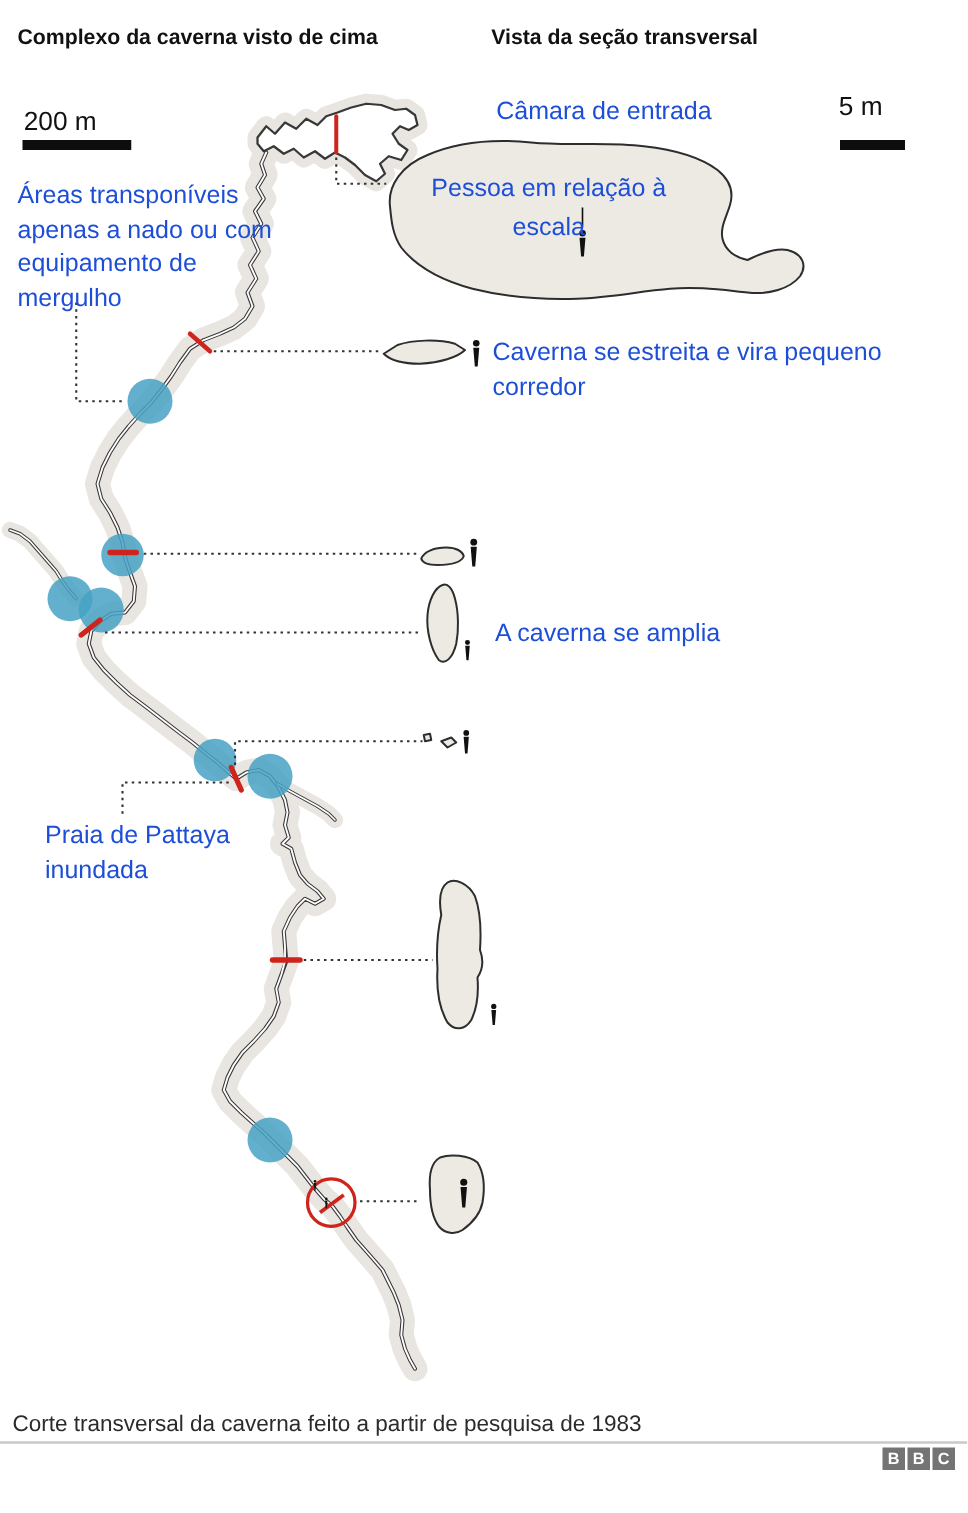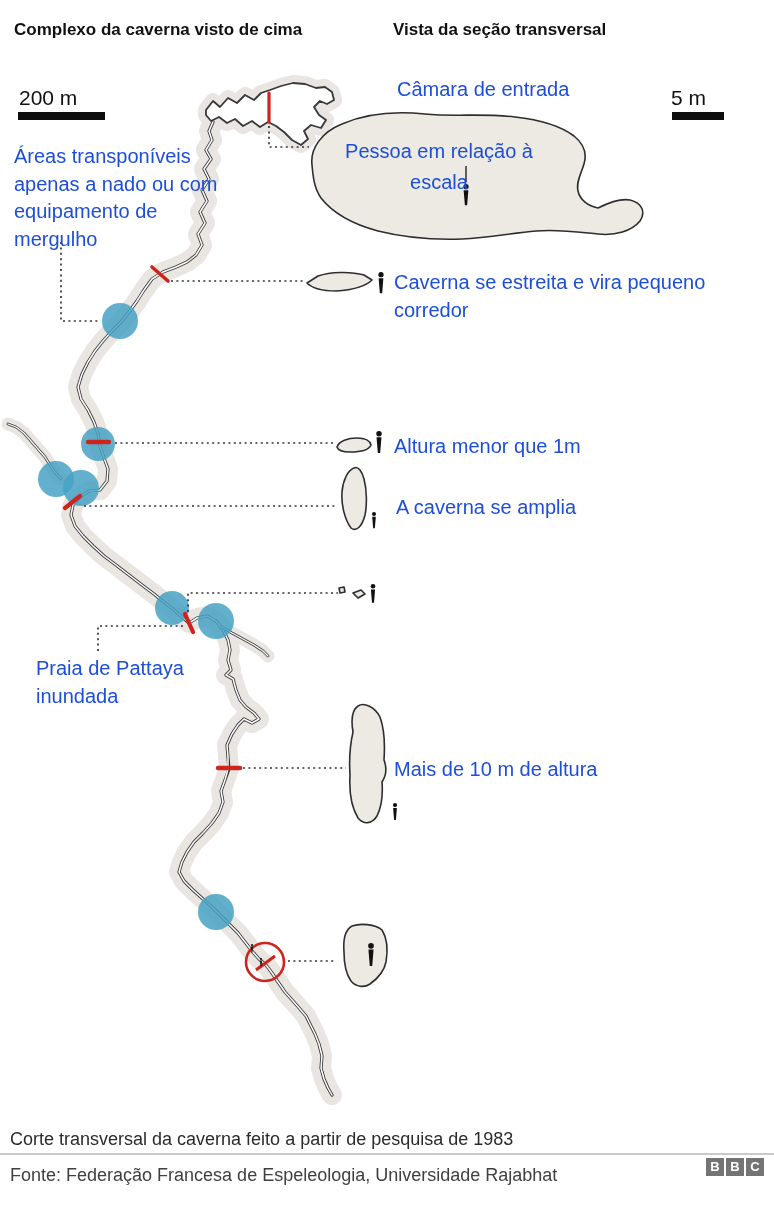--- a/index.html
+++ b/index.html
@@ -109,40 +109,37 @@
 
     <rect x="18" y="112" width="87" height="8" fill="#0d0d0d"></rect>
     <rect x="672" y="112" width="52" height="8" fill="#0d0d0d"></rect>
   </svg>
 
   <div class="lbl title" style="left:14px;top:20px;width:312px;">Complexo da caverna visto de cima</div>
   <div class="lbl scalelbl" style="left:19px;top:84px;">200 m</div>
 
   <div class="lbl title" style="left:393px;top:20px;width:370px;">Vista da seção transversal</div>
   <div class="lbl" style="left:397px;top:76px;">Câmara de entrada</div>
-  <div class="lbl scalelbl" style="left:671px;top:84px;">5 m</div>
+  <div class="lbl scalelbl" style="left:671px;top:72px;">5 m</div>
 
   <div class="lbl center" style="left:338px;top:136px;width:202px;line-height:1.55;">Pessoa em relação à escala</div>
 
   <div class="lbl" style="left:14px;top:143px;width:206px;">Áreas transponíveis apenas a nado ou com equipamento de mergulho</div>
 
   <div class="lbl" style="left:394px;top:269px;width:348px;">Caverna se estreita e vira pequeno corredor</div>
 
-  <div class="lbl" style="left:394px;top:433px;width:340px;">Altura menor que 1m</div>
 
   <div class="lbl" style="left:396px;top:494px;width:340px;">A caverna se amplia</div>
 
 
   <div class="lbl" style="left:36px;top:655px;width:182px;">Praia de Pattaya inundada</div>
 
-  <div class="lbl" style="left:394px;top:756px;width:340px;">Mais de 10 m de altura</div>
 
 
   <div class="lbl footnote" style="left:10px;top:1127px;width:720px;">Corte transversal da caverna feito a partir de pesquisa de 1983</div>
   <div class="divider"></div>
-  <div class="lbl source" style="left:10px;top:1163px;width:640px;">Fonte: Federação Francesa de Espeleologia, Universidade Rajabhat</div>
   <div class="bbc">
     <span>B</span>
     <span>B</span>
     <span>C</span>
   </div>
 
 </div>
 
 </body></html>

